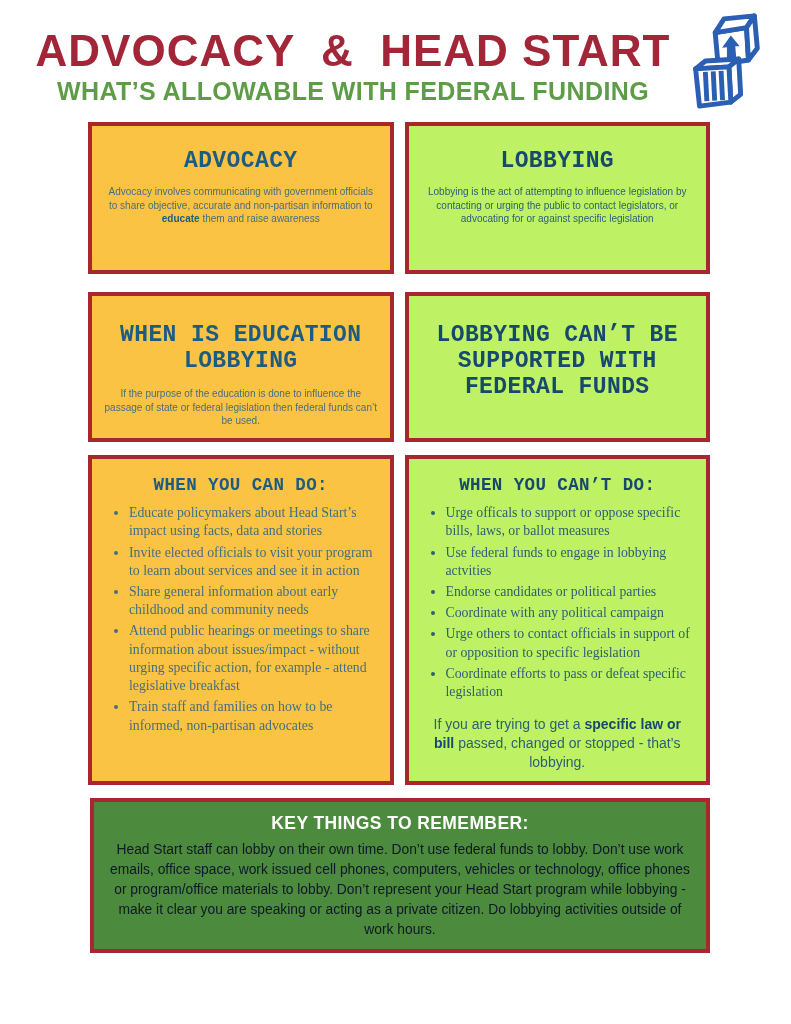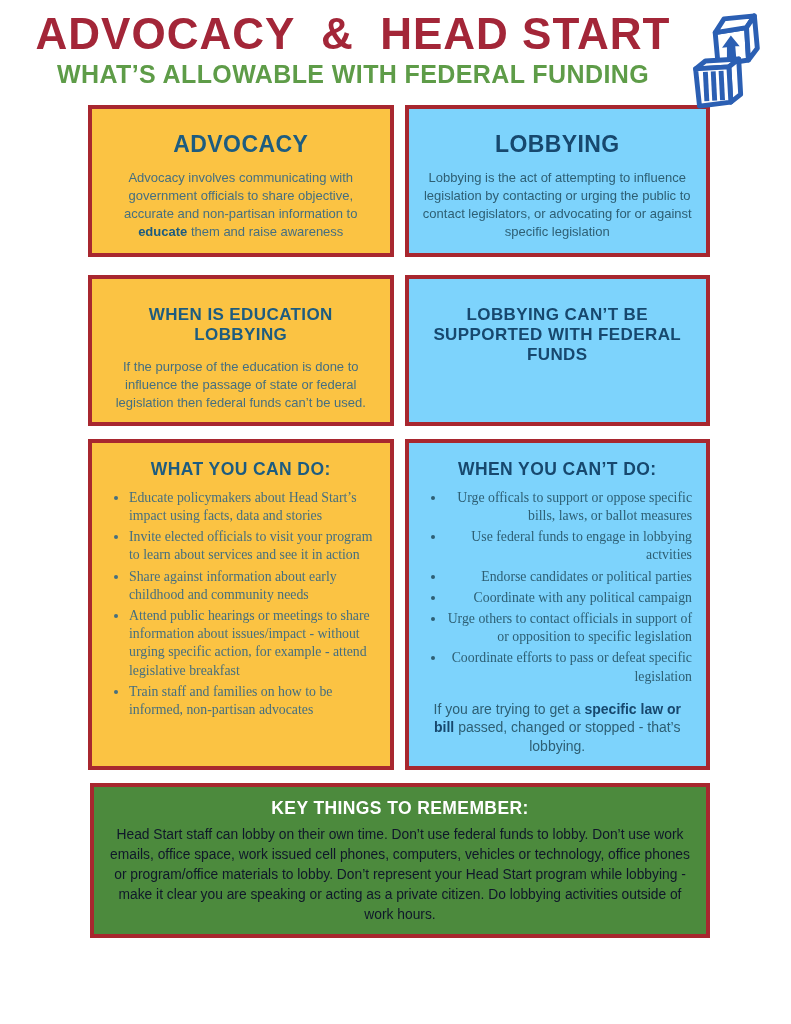--- a/index.html
+++ b/index.html
@@ -1,62 +1,62 @@
 <!DOCTYPE html>
 <html><head>
 <meta charset="utf-8">
 <style>
   * { box-sizing: border-box; }
   html,body { margin:0; padding:0; }
   body {
     width:791px; height:1024px; background:#ffffff;
     font-family:"Liberation Sans", sans-serif; position:relative; overflow:hidden;
   }
-  .header { position:relative; padding-top:12px; }
+  .header { position:relative; padding-top:29px; }
   .title {
     margin:0 115px 0 30px; text-align:center; color:#A32638;
     font-size:44px; font-weight:bold; letter-spacing:1px; line-height:1.02; white-space:pre;
   }
   .subtitle {
     margin:3px 115px 0 30px; text-align:center; color:#5E9C48;
     font-size:25px; font-weight:bold; letter-spacing:0.4px; white-space:pre;
   }
   .blocks-icon { position:absolute; top:12px; right:22px; width:90px; height:98px; }
 
   .grid { margin:16px 81px 0 88px; }
   .row { display:flex; gap:11px; align-items:stretch; }
   .row-2 { margin-top:18px; }
   .row-3 { margin-top:13px; }
   .box {
     flex:1; border:4px solid #A8272F; padding:10px 12px; text-align:center;
   }
   .box.yellow { background:#FBC343; }
-  .box.teal   { background:#7dd3fc; }
+  .box.teal   { background:#bef264; }
   .row-1 .box { min-height:152px; }
   .row-2 .box { min-height:147px; }
   .row-3 .box { min-height:313px; }
 
-  .box h2 { margin:17px auto; font-weight:bold; letter-spacing:0.4px; }
+  .box h2 { margin:17px auto; font-weight:bold; letter-spacing:0.4px;font-family:Liberation Mono, monospace; }
   .yellow h2 { color:#1D5C80; }
   .teal   h2 { color:#17486E; }
   .h-big   { font-size:23px;  margin-top:12px !important; margin-bottom:11px !important; }
-  .h-mid   { font-size:17px; margin-top:16px !important; margin-bottom:13px !important; }
+  .h-mid   { font-size:23px; margin-top:16px !important; margin-bottom:13px !important; }
   .h-list  { font-size:17.5px; margin-top:6px !important; margin-bottom:9px !important; }
   .h-narrow { max-width:250px; }
 
-  .bodytext { font-size:13px; line-height:1.38; margin:0; }
+  .bodytext { font-size:10px; line-height:1.38; margin:0; }
   .yellow .bodytext { color:#456F80; }
   .teal   .bodytext { color:#2E5F74; }
   .bodytext b, .note b { color:#1D5C80; }
   .teal .bodytext b, .teal .note b { color:#17486E; }
 
   .box ul { text-align:left; margin:0; padding:0 2px 0 25px; }
   .box li { font-size:13.8px; line-height:1.32; margin-bottom:3px;font-family:Liberation Serif, serif; }
   .yellow li { color:#456F80; }
-  .teal   li { color:#2E5F74;text-align:right; }
+  .teal   li { color:#2E5F74; }
   .note {
     text-align:center; margin:14px 0 0; font-size:14px; line-height:1.33; color:#2E5F74; padding:0 1px;
   }
 
   .green-panel {
     margin:13px 81px 0 90px; background:#4C8A3D; border:4px solid #A8272F;
     min-height:124px; text-align:center; padding:9px 16px;
   }
   .green-panel h2 {
     margin:2px 0 6px; color:#ffffff; font-size:17.5px; font-weight:bold; letter-spacing:0.4px;
@@ -106,25 +106,25 @@
       <h2 class="h-mid h-narrow">WHEN IS EDUCATION LOBBYING</h2>
       <p class="bodytext">If the purpose of the education is done to influence the passage of state or federal legislation then federal funds can’t be used.</p>
     </div>
     <div class="box teal">
       <h2 class="h-mid">LOBBYING CAN’T BE SUPPORTED WITH FEDERAL FUNDS</h2>
     </div>
   </div>
 
   <div class="row row-3">
     <div class="box yellow">
-      <h2 class="h-list">WHAT YOU CAN DO:</h2>
+      <h2 class="h-list">WHEN YOU CAN DO:</h2>
       <ul>
         <li>Educate policymakers about Head Start’s impact using facts, data and stories</li>
         <li>Invite elected officials to visit your program to learn about services and see it in action</li>
-        <li>Share against information about early childhood  and community needs</li>
+        <li>Share general information about early childhood  and community needs</li>
         <li>Attend public hearings or meetings to share information about issues/impact - without urging specific action, for example - attend legislative breakfast</li>
         <li>Train staff and families on how to be informed, non-partisan advocates</li>
       </ul>
     </div>
     <div class="box teal">
       <h2 class="h-list">WHEN YOU CAN’T DO:</h2>
       <ul>
         <li>Urge officals to support or oppose specific bills, laws, or ballot measures</li>
         <li>Use federal funds to engage in lobbying actvities</li>
         <li>Endorse candidates or political parties</li>

